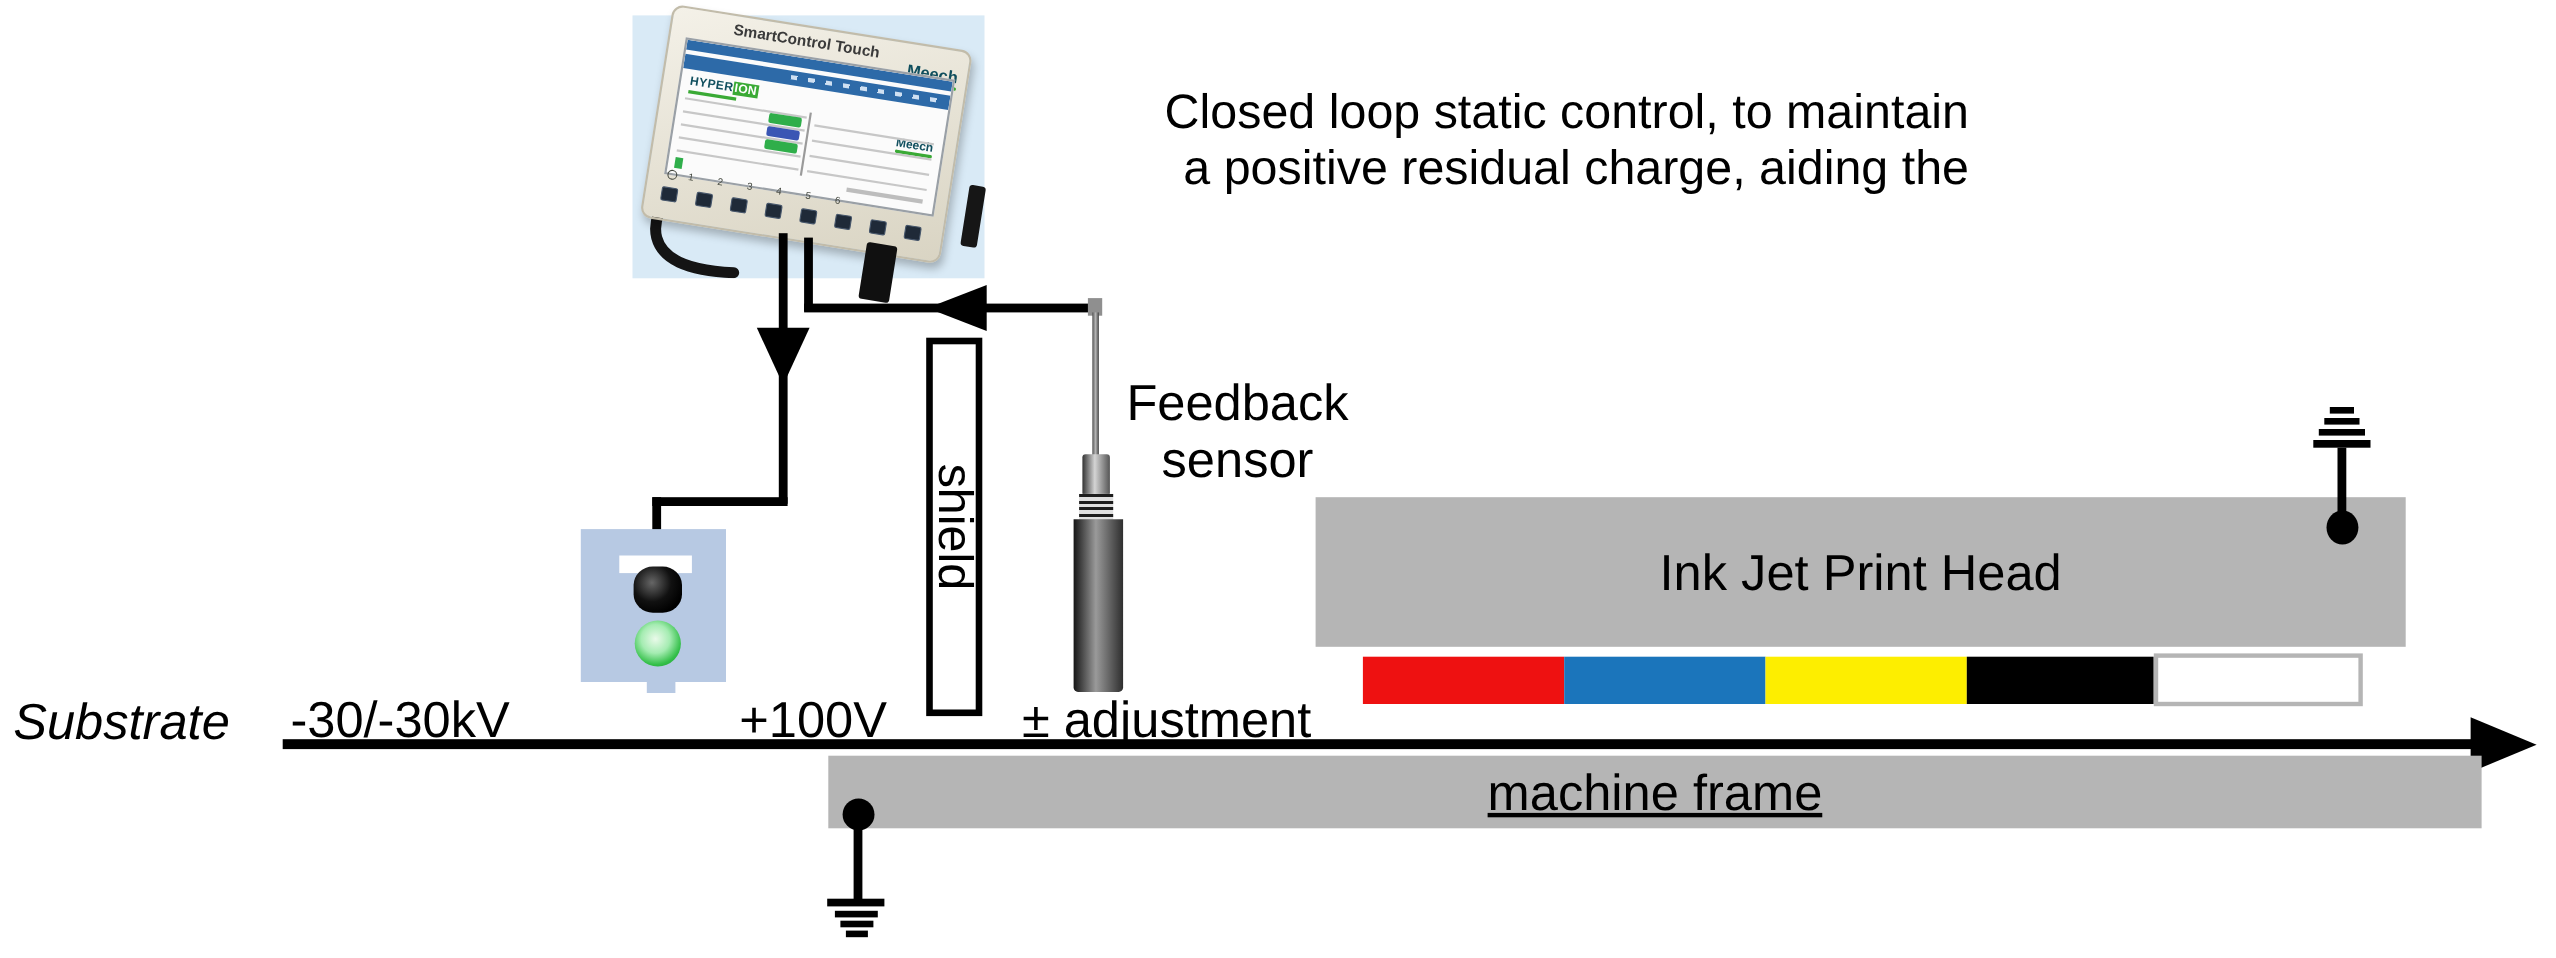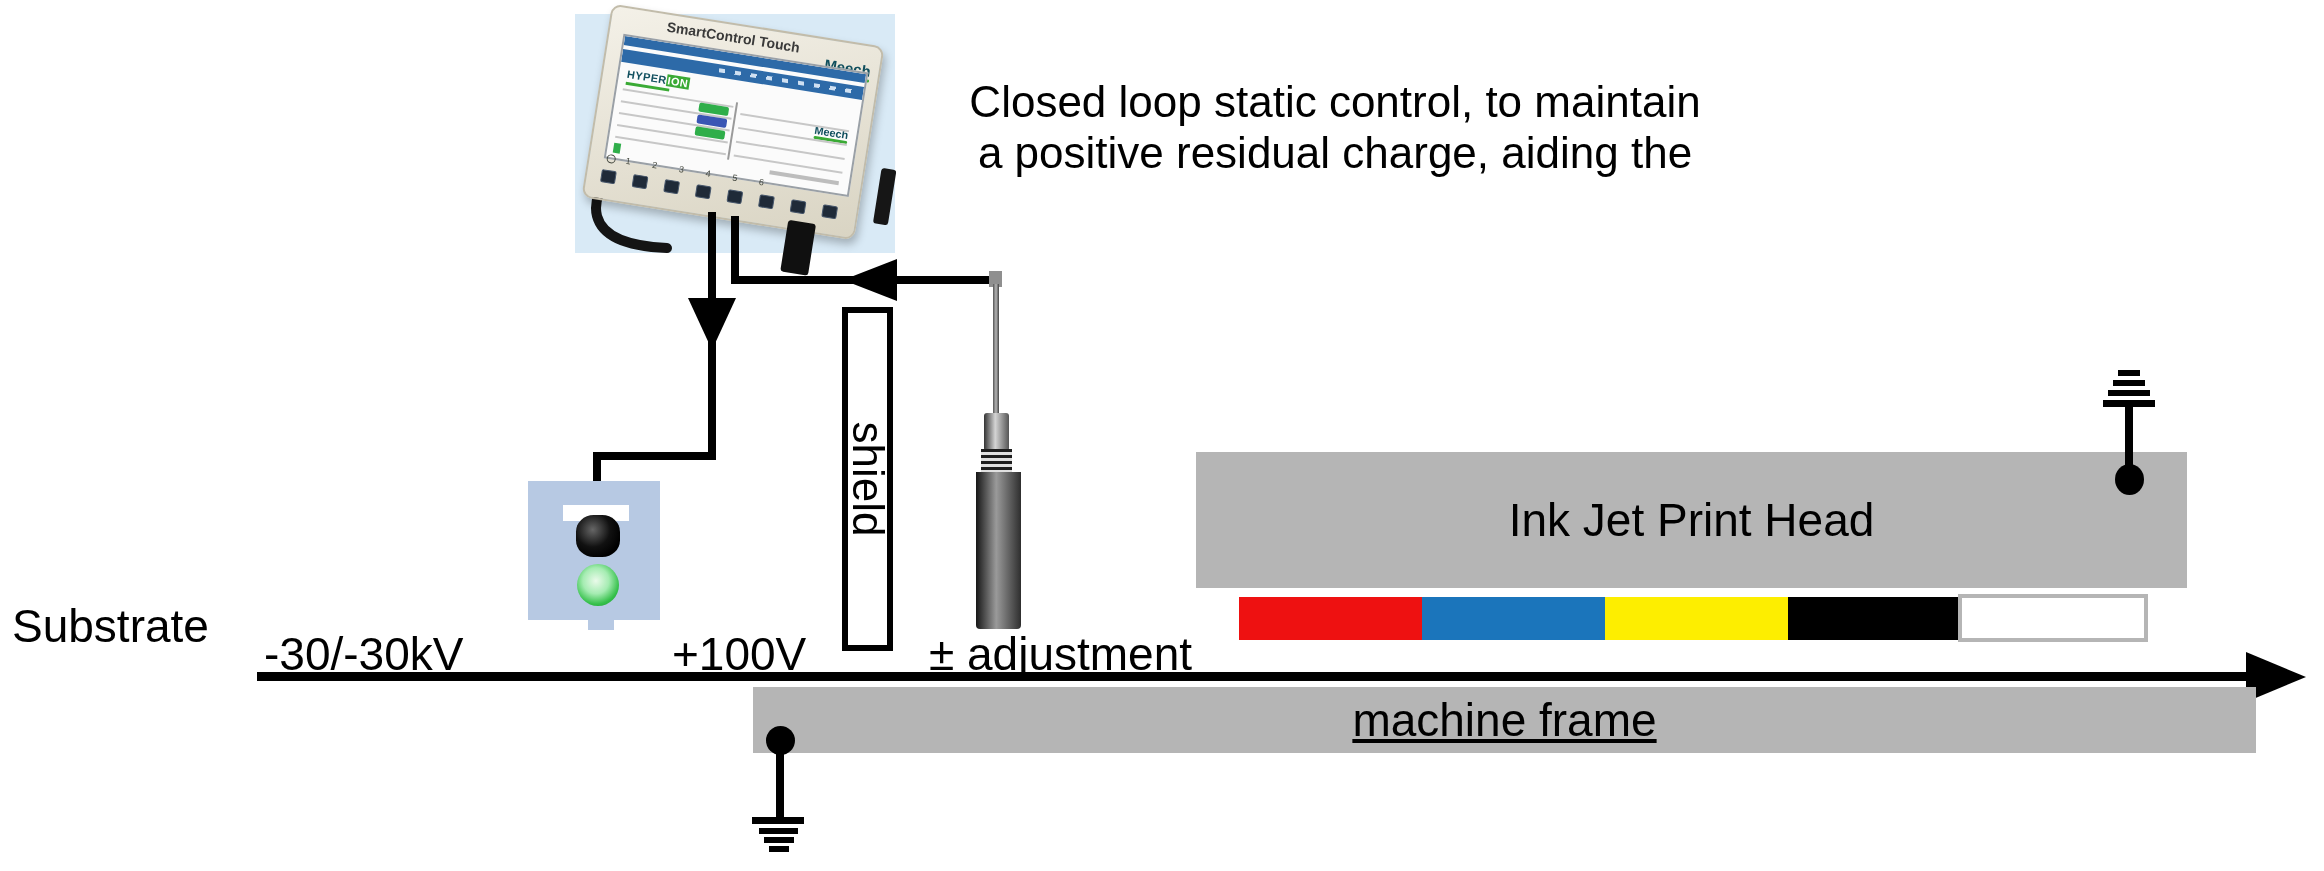--- a/index.html
+++ b/index.html
@@ -34,21 +34,21 @@
   .pill.g{background:#2fae4a;} .pill.b{background:#3a56b4;}
   .screen-footicon{position:absolute;left:6px;bottom:5px;width:7px;height:10px;background:#2fae4a;}
   .foot-dash{position:absolute;right:10px;bottom:8px;width:70px;height:4px;background:#bdbdbd;}
   .jack{position:absolute;top:163px;width:13px;height:11px;background:#1f2a38;border-radius:2px;border:1px solid #46566b;}
   .port-labels{position:absolute;left:36px;top:146px;display:flex;gap:22px;font-size:9px;color:#44483f;}
   .pwr{position:absolute;left:17px;top:147px;width:7px;height:7px;border:1.5px solid #44483f;border-radius:50%;}
   .plug-right{position:absolute;left:290px;top:118px;width:15px;height:56px;background:#161616;border-radius:3px;}
   .plug-bottom{position:absolute;left:206px;top:184px;width:28px;height:52px;background:#101010;border-radius:3px;}
 
   
-  .caption{position:absolute;left:880px;top:76px;width:910px;text-align:center;
+  .caption{position:absolute;left:880px;top:76px;width:910px;text-align:right;
            font-size:44px;line-height:51px;}
   .caption span{display:block;}
 
   
   .lbl{position:absolute;font-size:46px;white-space:nowrap;}
   .lbl-feedback{position:absolute;left:1000px;top:340px;width:250px;text-align:center;
                 font-size:46px;line-height:52px;}
   .lbl-feedback span{display:block;}
 
   
@@ -181,33 +181,37 @@
 
   <div class="shield">
     <span class="shield-text">shield</span>
   </div>
 
   <div class="rod-cap"></div>
   <div class="rod"></div>
   <div class="neck"></div>
   <div class="ribs"></div>
   <div class="sbody"></div>
+  <div class="lbl-feedback">
+    <span>Feedback</span>
+    <span>sensor</span>
+  </div>
 
   <div class="phead" style="background: rgb(181, 181, 181);">
     <span class="phead-label">Ink Jet Print Head</span>
   </div>
   <div class="ink" style="left: 1239px; width: 183px; background: rgb(238, 17, 17);"></div>
   <div class="ink" style="left: 1422px; width: 183px; background: rgb(27, 117, 187);"></div>
   <div class="ink" style="left: 1605px; width: 183px; background: rgb(253, 238, 0);"></div>
   <div class="ink" style="left: 1788px; width: 170px; background: rgb(0, 0, 0);"></div>
   <div class="ink white" style="left: 1958px; width: 190px; background: rgb(255, 255, 255);"></div>
 
   <div class="sub-line"></div>
   <div class="sub-arrow"></div>
-  <div class="lbl" style="left:12px;top:599px;">Substrate</div>
+  <div class="lbl" style="left:12px;top:629px;font-style:italic;">Substrate</div>
   <div class="lbl" style="left:264px;top:627px;">-30/-30kV</div>
   <div class="lbl" style="left:672px;top:627px;">+100V</div>
   <div class="lbl" style="left:929px;top:627px;">± adjustment</div>
 
   <div class="mframe" style="background: rgb(181, 181, 181);">
     <span class="mframe-label">machine frame</span>
   </div>
 
   <div class="gbar" style="left:2118px;top:370px;width:22px;height:6px;"></div>
   <div class="gbar" style="left:2113px;top:380px;width:32px;height:6px;"></div>

